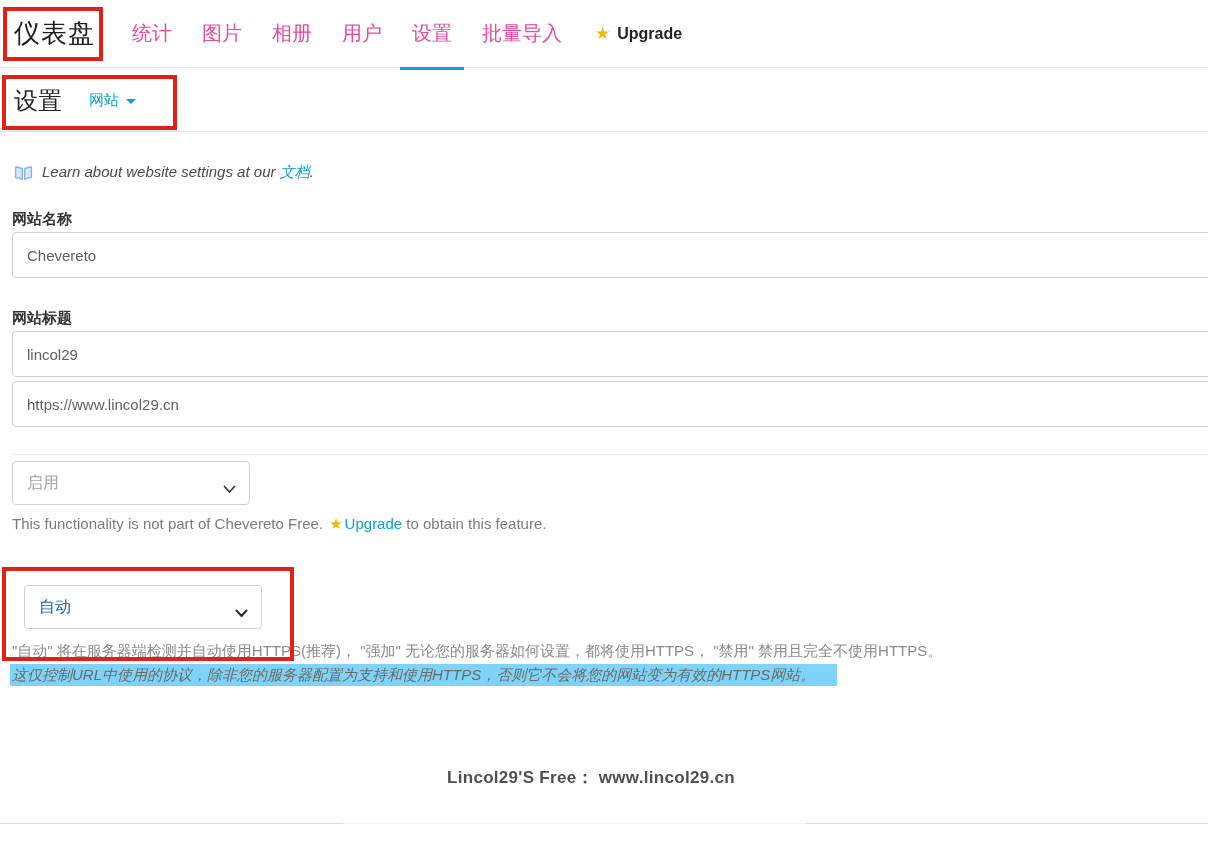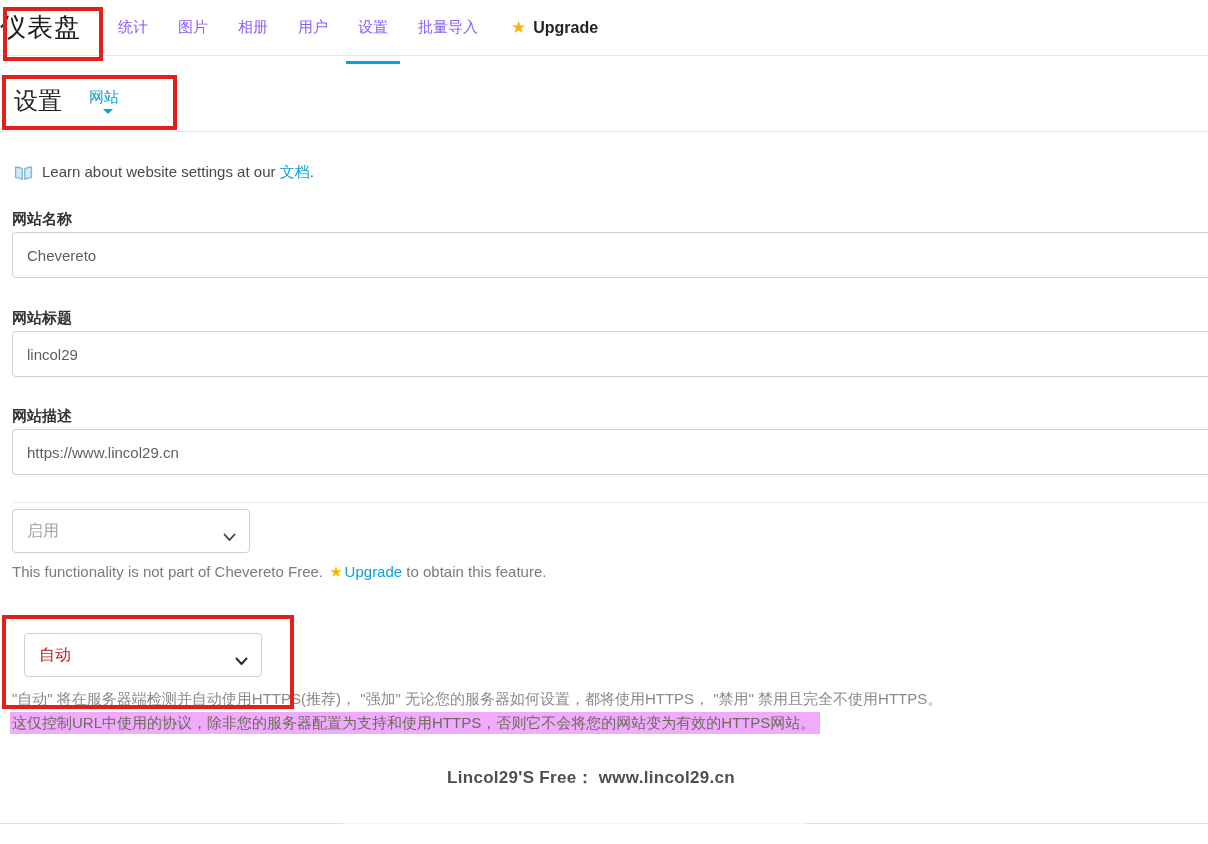--- a/index.html
+++ b/index.html
@@ -1,70 +1,70 @@
 <!DOCTYPE html>
 <html><head>
 <meta charset="utf-8">
 <style>
   html,body{margin:0;padding:0;}
   body{
     width:1208px;height:844px;position:relative;overflow:hidden;
     background:#ffffff;font-family:"Liberation Sans","DejaVu Sans",sans-serif;
   }
   
-  .nav{position:absolute;top:0;left:0;width:1208px;height:56px;
+  .nav{position:absolute;top:0;left:0;width:1208px;height:68px;
        border-bottom:1px solid #e6e6e6;display:flex;align-items:center;
-       box-sizing:border-box;}
+       padding-left:14px;box-sizing:border-box;}
   .brand{font-size:26px;color:#1d1d1d;letter-spacing:1px;margin-right:37px;}
-  .nav-item{font-size:15px;color:#8b5cf6;margin-right:30px;position:relative;
+  .nav-item{font-size:20px;color:#ec4899;margin-right:30px;position:relative;
             height:70px;display:flex;align-items:center;cursor:pointer;}
   .nav-item.active::after{content:"";position:absolute;left:-12px;right:-12px;
             bottom:-1px;height:3px;background:#09a1d9;}
   .upgrade{display:flex;align-items:center;margin-left:3px;cursor:pointer;}
   .star{color:#f5b50a;font-size:17px;margin-right:7px;}
   .upgrade-label{font-size:16px;font-weight:bold;color:#222222;}
   
   .header{position:absolute;top:70px;left:0;width:1208px;height:62px;
           border-bottom:1px solid #e6e6e6;display:flex;align-items:center;
           padding-left:14px;box-sizing:border-box;}
   .header-title{font-size:24px;color:#222222;}
   .header-scope{margin-left:27px;font-size:15px;color:#0ba0d6;display:flex;
-                align-items:center;cursor:pointer;flex-direction:column;}
+                align-items:center;cursor:pointer;}
   .caret-down{width:0;height:0;border-left:5px solid transparent;
               border-right:5px solid transparent;border-top:5px solid #0ba0d6;
               margin-left:7px;margin-top:2px;}
   
   .content{position:absolute;top:132px;left:0;width:1208px;}
   .docs-note{margin:31px 0 0 14px;font-size:15px;color:#4a4a4a;display:flex;
-             align-items:center;}
+             align-items:center;font-style:italic;}
   .book-icon{margin-right:9px;display:inline-flex;}
   .link{color:#0ba0d6;cursor:pointer;}
   .field-label{margin:28px 0 0 12px;font-size:15px;font-weight:bold;color:#333333;
                height:18px;line-height:18px;}
   .field-label.m31{margin-top:31px;}
   .field-label.m30{margin-top:30px;}
   .text-input{display:block;margin:4px 0 0 12px;width:1260px;height:46px;
               border:1px solid #d0d0d0;border-radius:4px;font-size:15px;
               color:#5e5e5e;padding:0 14px;box-sizing:border-box;
               font-family:inherit;background:#ffffff;outline:none;}
   .divider{border:none;border-top:1px solid #ececec;margin:27px 0 0 12px;}
   .select{position:relative;margin:6px 0 0 12px;width:238px;height:44px;
           border:1px solid #d0d0d0;border-radius:4px;box-sizing:border-box;
           display:flex;align-items:center;padding:0 14px;font-size:16px;
           background:#ffffff;cursor:pointer;text-align:right;}
   .select .chevron{position:absolute;right:13px;top:18px;}
   .select.disabled{color:#a3a3a3;}
-  .select.enabled{color:#b91c1c;}
+  .select.enabled{color:#0369a1;}
   .notice{margin:10px 0 0 12px;font-size:15px;color:#7b7b7b;height:18px;}
   .https-group{position:relative;margin:52px 0 0 12px;}
   .https-group .field-label{margin:0;}
   .help-line{margin:11px 0 0 12px;font-size:15px;color:#8a8a8a;line-height:21px;
              white-space:nowrap;}
   .help-line2{margin:3px 0 0 10px;font-size:15px;line-height:21px;white-space:nowrap;}
-  .highlight{background:#f0abfc;color:#6f6a5c;padding:2px 5px 3px 2px;}
+  .highlight{background:#7dd3fc;color:#6f6a5c;padding:2px 22px 3px 2px;font-style:italic;}
   .bottom-divider{position:absolute;top:823px;left:0;width:1208px;
                   border-top:1px solid #dedede;}
   
   .red-box{position:absolute;border:4px solid #e12019;box-sizing:border-box;
            z-index:10;pointer-events:none;}
   .red-box-1{left:3px;top:7px;width:100px;height:54px;}
   .red-box-2{left:2px;top:75px;width:175px;height:55px;}
   .red-box-3{left:-10px;top:-18px;width:292px;height:94px;}
   .wm-overlay{position:absolute;left:343px;top:744px;width:463px;height:100px;
               background:rgba(255,255,255,0.68);z-index:5;}
@@ -107,21 +107,20 @@
     </span>
     <span><span>Learn about website settings at our </span><span class="link">文档</span><span>.</span></span>
   </div>
 
   <div class="field-label">网站名称</div>
   <input class="text-input" type="text" value="Chevereto" style="">
 
   <div class="field-label m31">网站标题</div>
   <input class="text-input" type="text" value="lincol29" style="">
 
-  <div class="field-label m30">网站描述</div>
   <input class="text-input" type="text" value="https://www.lincol29.cn" style="">
 
   <hr class="divider">
 
   <div class="select disabled">
     <span>启用</span>
     <span class="chevron">
       <svg width="13" height="9" viewBox="0 0 13 9">
         <polyline points="1.5,1.5 6.5,7 11.5,1.5" fill="none" stroke="#3c3c3c" stroke-width="1.8" stroke-linecap="round" stroke-linejoin="round"></polyline>
       </svg>

